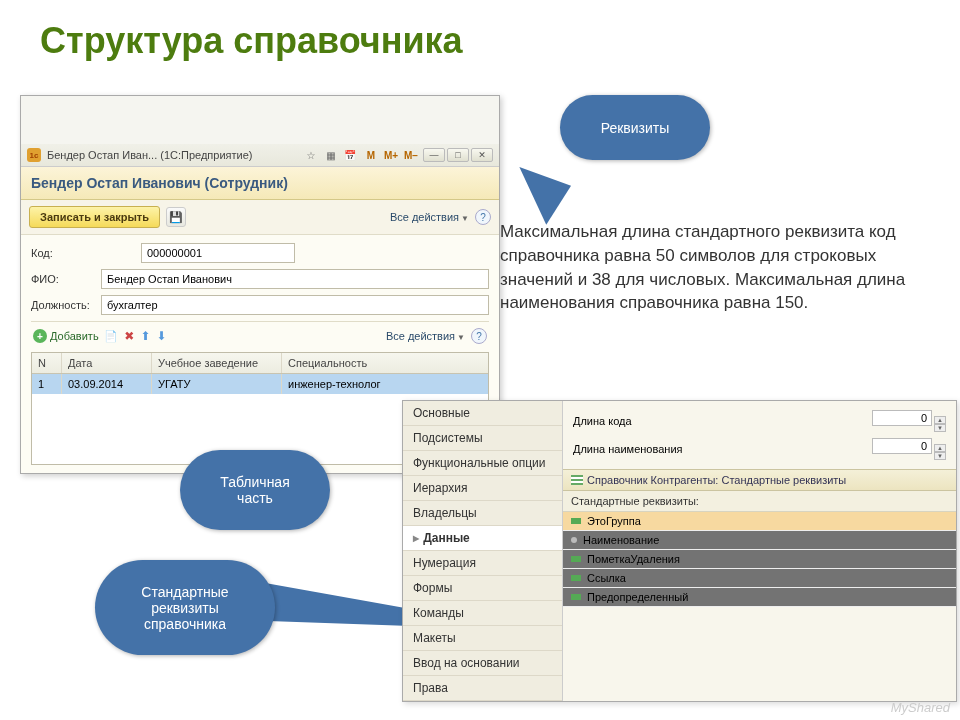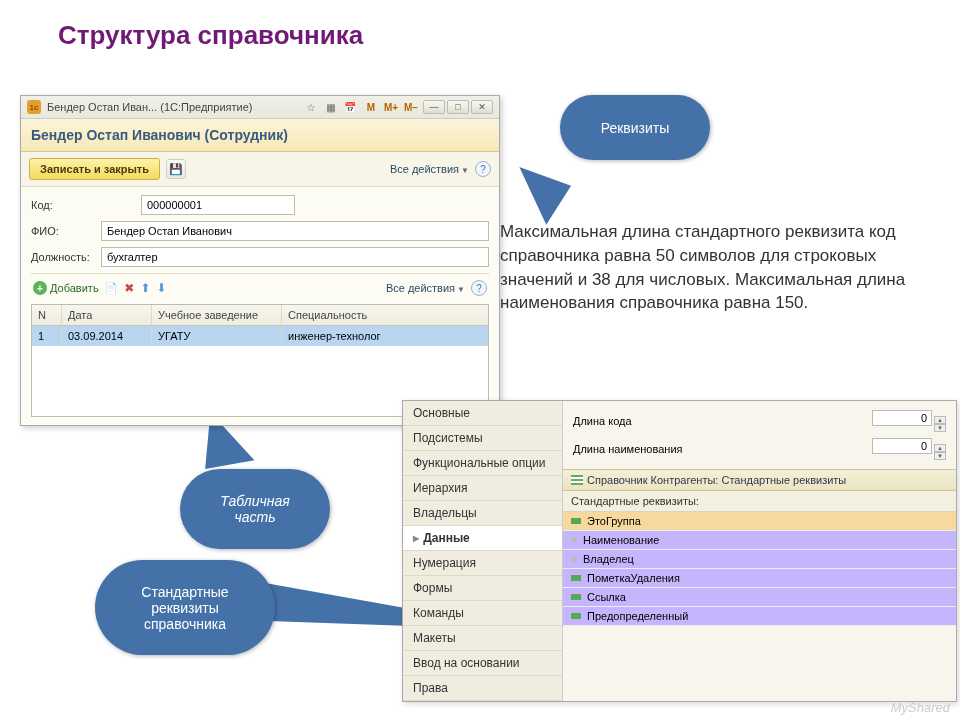--- a/index.html
+++ b/index.html
@@ -1,22 +1,22 @@
 <!DOCTYPE html>
 <html><head>
 <meta charset="utf-8">
 <style>
   * { box-sizing: border-box; margin: 0; padding: 0; }
   body { width: 960px; height: 720px; background: #fff; font-family: Arial, sans-serif; position: relative; overflow: hidden; }
   
-  .slide-title { font-size: 26px; font-weight: bold; color: #701a75; padding: 20px 58px 10px; }
+  .slide-title { font-size: 36px; font-weight: bold; color: #4d7c0f; padding: 20px 40px 10px; }
   
   
   .win1 { position: absolute; left: 20px; top: 95px; width: 480px; border: 1px solid #aaa; background: #f5f5f0; box-shadow: 2px 2px 6px rgba(0,0,0,0.2); }
-  .win1-titlebar { display: flex; align-items: center; background: linear-gradient(#f0f0e8,#e8e8dc); border-bottom: 1px solid #ccc; padding: 4px 6px; font-size: 11px; }
+  .win1-titlebar { display: flex; align-items: center; background: linear-gradient(#f0f0e8,#e8e8dc); border-bottom: 1px solid #ccc; padding: 4px 6px; font-size: 11px; margin-top: 48px; }
   .win1-titlebar .logo { width: 14px; height: 14px; background: #e0a030; border-radius: 3px; margin-right: 6px; display: inline-flex; align-items: center; justify-content: center; font-size: 8px; color: #a04000; font-weight: bold; }
   .win1-titlebar .ttext { flex: 1; color: #444; white-space: nowrap; overflow: hidden; text-overflow: ellipsis; }
   .tb-icons { display: flex; gap: 4px; align-items: center; }
   .tb-icon { width: 16px; height: 14px; display: inline-flex; align-items: center; justify-content: center; font-size: 10px; color: #666; border: 1px solid transparent; }
   .tb-icon.m { color: #b56500; font-weight: bold; font-size: 10px; }
   .win-btns { display: flex; gap: 2px; margin-left: 4px; }
   .win-btn { width: 22px; height: 14px; background: linear-gradient(#f8f8f0,#e0e0d0); border: 1px solid #bbb; border-radius: 2px; display: flex; align-items: center; justify-content: center; font-size: 9px; color: #555; }
   
   .win1-header { background: linear-gradient(#fcf4d8,#f5e9b8); padding: 8px 10px; font-size: 14px; font-weight: bold; color: #3a5a80; border-bottom: 1px solid #d4c888; }
   
@@ -44,21 +44,21 @@
   .grid-head { display: flex; background: linear-gradient(#f6f6ee,#ecece0); border-bottom: 1px solid #c8c4b0; font-size: 11px; color: #444; }
   .grid-head > div, .grid-row > div { padding: 4px 6px; border-right: 1px solid #dcd8c8; }
   .gc0 { width: 30px; } .gc1 { width: 90px; } .gc2 { width: 130px; } .gc3 { flex: 1; border-right: none !important; }
   .grid-row { display: flex; font-size: 11px; background: #d6e7f7; }
   .grid-row.sel { background: #b8d6f0; }
   .grid-empty { height: 70px; background: #fff; }
   
   
   .callout { position: absolute; background: #4472a8; color: #fff; border-radius: 50%; display: flex; flex-direction: column; align-items: center; justify-content: center; text-align: center; font-size: 14px; box-shadow: 1px 1px 4px rgba(0,0,0,0.3); }
   .co1 { left: 560px; top: 95px; width: 150px; height: 65px; border-radius: 50px; }
-  .co2 { left: 180px; top: 469px; width: 150px; height: 80px; border-radius: 50px; font-style: italic; }
+  .co2 { left: 180px; top: 450px; width: 150px; height: 80px; border-radius: 50px; }
   .co3 { left: 95px; top: 560px; width: 180px; height: 95px; border-radius: 60px; }
   .tail { position: absolute; width: 0; height: 0; }
   .tail1 { left: 510px; top: 175px; border-left: 45px solid transparent; border-right: 10px solid transparent; border-top: 45px solid #4472a8; transform: rotate(20deg); }
   .tail2 { left: 200px; top: 410px; border-left: 15px solid transparent; border-right: 35px solid transparent; border-bottom: 55px solid #4472a8; transform: rotate(-10deg); }
   .tail3 { left: 240px; top: 580px; border-left: 10px solid transparent; border-right: 280px solid transparent; border-bottom: 40px solid #4472a8; transform: rotate(2deg); transform-origin: left; }
   
   
   .body-text { position: absolute; left: 500px; top: 220px; width: 440px; font-size: 17px; color: #333; line-height: 1.4; }
   
   
@@ -70,21 +70,21 @@
   .cfg-right { flex: 1; background: #f8f6ec; }
   .cfg-props { padding: 6px 10px; font-size: 11px; }
   .cfg-prow { display: flex; align-items: center; justify-content: space-between; padding: 3px 0; gap: 30px; }
   .cfg-prow input { width: 60px; border: 1px solid #bbb; padding: 1px 4px; text-align: right; font-size: 11px; }
   .spin { display: inline-flex; flex-direction: column; margin-left: 2px; }
   .spin span { font-size: 6px; line-height: 6px; color: #666; border: 1px solid #bbb; width: 12px; text-align: center; background: #eee; }
   
   .panel-title { background: linear-gradient(#f4f0d8,#ece4c0); border-top: 1px solid #cbc4a0; border-bottom: 1px solid #cbc4a0; padding: 4px 8px; font-size: 11px; color: #335; display: flex; align-items: center; gap: 4px; }
   .panel-title .yb { width: 12px; height: 10px; background: repeating-linear-gradient(#6a6,#6a6 2px,#fff 2px,#fff 4px); display: inline-block; }
   .std-label { padding: 4px 8px; font-size: 11px; color: #333; background: #f3f0e0; border-bottom: 1px solid #d8d4c0; }
-  .std-list { background: #c4b5fd; }
+  .std-list { background: #737373; }
   .std-item { display: flex; align-items: center; gap: 6px; padding: 3px 8px; font-size: 11px; border-bottom: 1px solid #eee; }
   .std-item.sel { background: #f7d9a0; }
   .bullet-g { width: 10px; height: 6px; background: #5a5; display: inline-block; }
   .bullet-d { width: 6px; height: 6px; border-radius: 3px; background: #bbb; display: inline-block; }
   
   .watermark { position: absolute; right: 10px; bottom: 5px; font-size: 13px; color: #ccc; font-style: italic; }
 </style>
 </head>
 <body>
 
@@ -244,24 +244,20 @@
     <div class="std-list" id="std-list">
         <div class="std-item sel">
           <span class="bullet-g"></span>
           <span>ЭтоГруппа</span>
         </div>
         <div class="std-item">
           <span class="bullet-d"></span>
           <span>Наименование</span>
         </div>
         <div class="std-item">
-          <span class="bullet-d"></span>
-          <span>Владелец</span>
-        </div>
-        <div class="std-item">
           <span class="bullet-g"></span>
           <span>ПометкаУдаления</span>
         </div>
         <div class="std-item">
           <span class="bullet-g"></span>
           <span>Ссылка</span>
         </div>
         <div class="std-item">
           <span class="bullet-g"></span>
           <span>Предопределенный</span>

